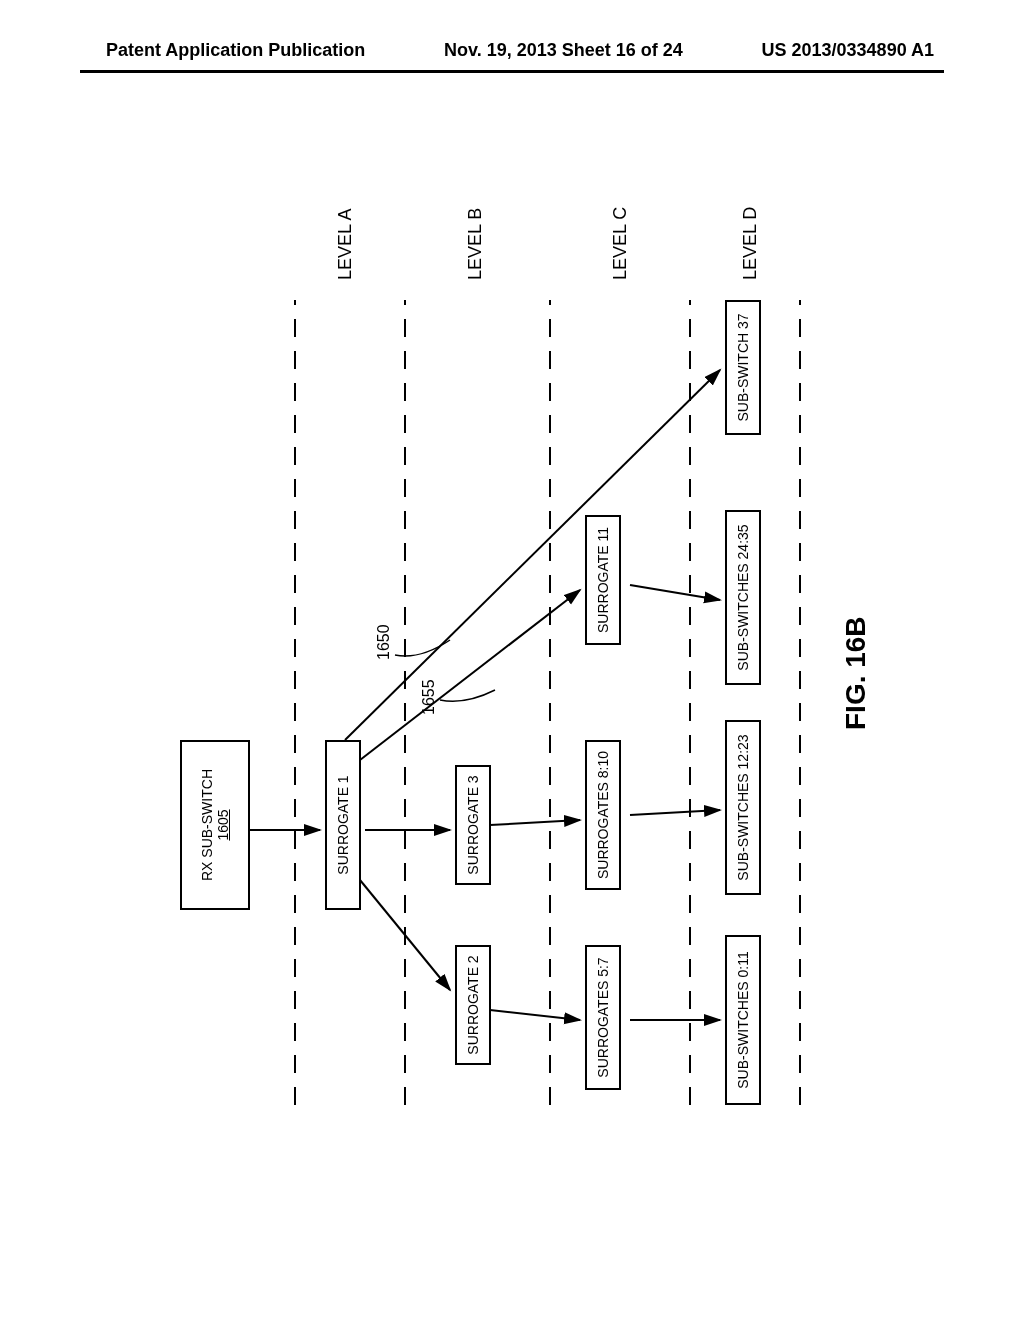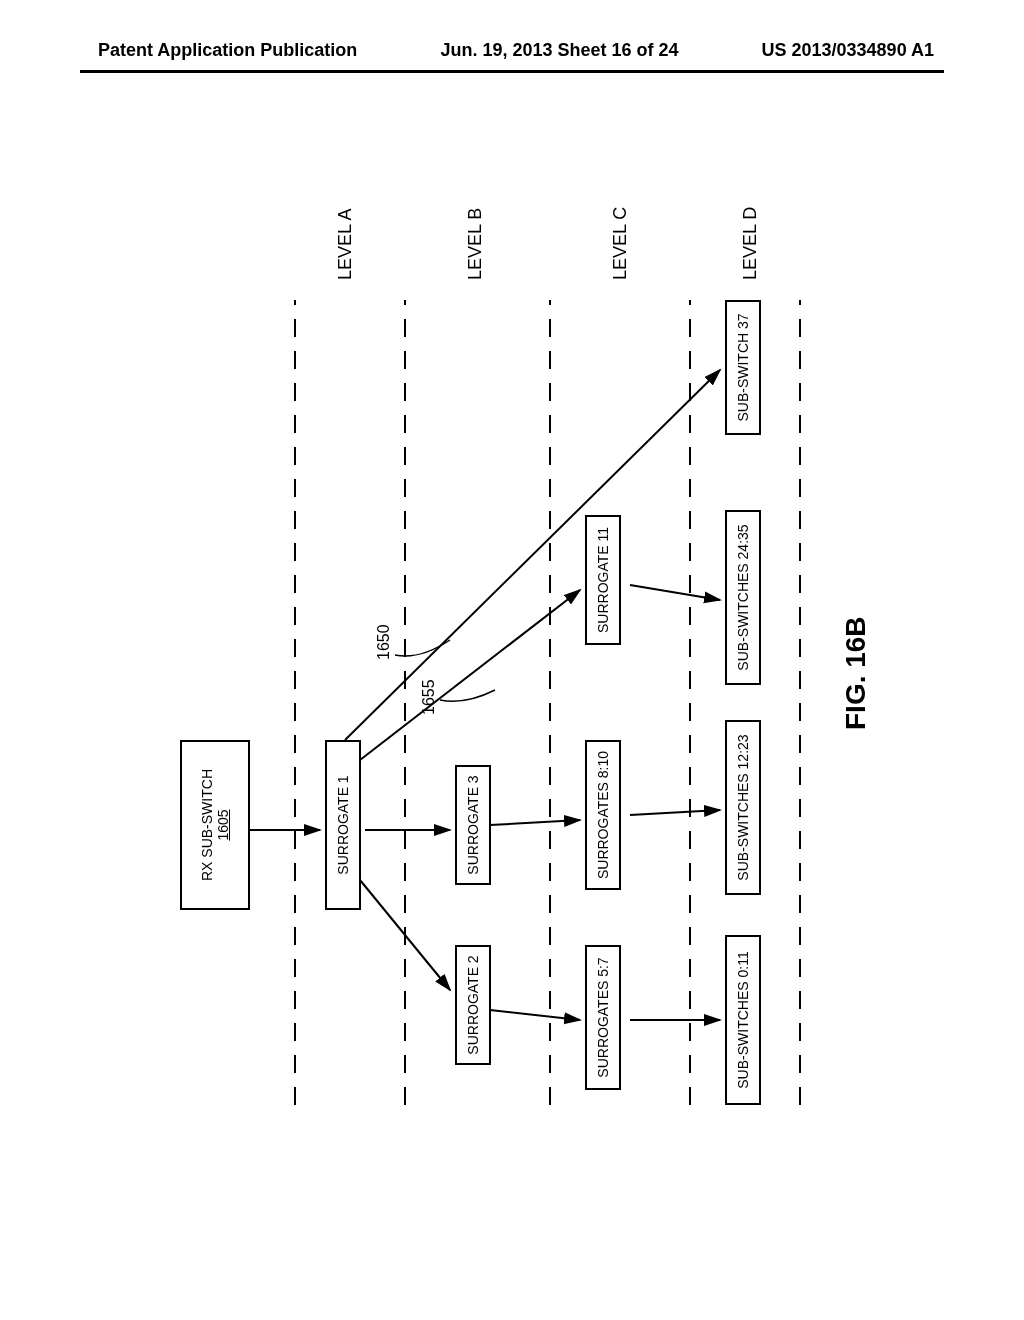--- a/index.html
+++ b/index.html
@@ -13,21 +13,21 @@
     position: relative;
   }
   .page {
     width: 1024px;
     height: 1320px;
     position: relative;
   }
   .header {
     position: absolute;
     top: 40px;
-    left: 8px;
+    left: 16px;
     right: 0;
     display: flex;
     justify-content: space-between;
     padding: 0 90px;
     font-weight: bold;
     font-size: 18px;
   }
   .header-rule {
     position: absolute;
     top: 70px;
@@ -85,21 +85,21 @@
     height: 790px;
   }
 </style>
 </head>
 <body>
 
 <div class="page">
 
   <div class="header">
     <span>Patent Application Publication</span>
-    <span>Jun. 19, 2013  Sheet 16 of 24</span>
+    <span>Nov. 19, 2013  Sheet 16 of 24</span>
     <span>US 2013/0334890 A1</span>
   </div>
   <div class="header-rule"></div>
 
   <div class="figure-area">
     <div class="rotated-figure">
 
       <svg class="overlay">
         <defs>
           <marker id="arrow" markerWidth="10" markerHeight="10" refX="8" refY="3" orient="auto" markerUnits="strokeWidth">

